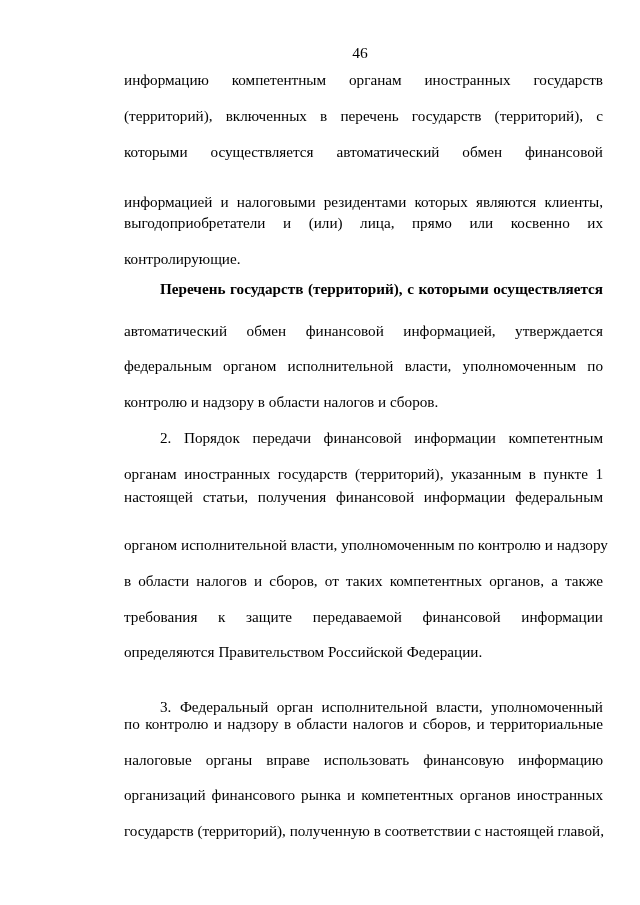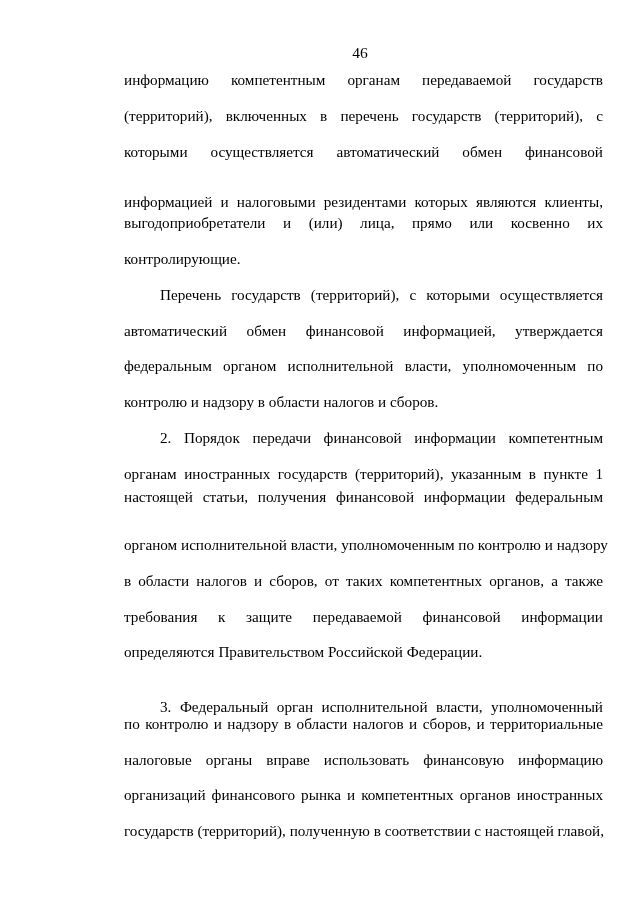--- a/index.html
+++ b/index.html
@@ -22,27 +22,27 @@
     }
     .line.last { text-align-last: left; }
     .line.indent { left: 120px; width: 443px; }
   </style>
 </head>
 <body>
 
 <div class="page">
   <div class="page-number">46</div>
   <div id="body-text">
-      <div class="line" style="top: 71px;">информацию компетентным органам передаваемой государств</div>
+      <div class="line" style="top: 71px;">информацию компетентным органам иностранных государств</div>
       <div class="line" style="top: 107px;">(территорий), включенных в перечень государств (территорий), с</div>
       <div class="line" style="top: 143px;">которыми осуществляется автоматический обмен финансовой</div>
       <div class="line" style="top: 193px;">информацией и налоговыми резидентами которых являются клиенты,</div>
       <div class="line" style="top: 214px;">выгодоприобретатели и (или) лица, прямо или косвенно их</div>
       <div class="line last" style="top: 250px;">контролирующие.</div>
-      <div class="line indent" style="top: 286px;">Перечень государств (территорий), с которыми осуществляется</div>
+      <div class="line indent" style="top: 280px; font-weight: bold;">Перечень государств (территорий), с которыми осуществляется</div>
       <div class="line" style="top: 322px;">автоматический обмен финансовой информацией, утверждается</div>
       <div class="line" style="top: 357px;">федеральным органом исполнительной власти, уполномоченным по</div>
       <div class="line last" style="top: 393px;">контролю и надзору в области налогов и сборов.</div>
       <div class="line indent" style="top: 429px;">2. Порядок передачи финансовой информации компетентным</div>
       <div class="line" style="top: 465px;">органам иностранных государств (территорий), указанным в пункте 1</div>
       <div class="line" style="top: 488px;">настоящей статьи, получения финансовой информации федеральным</div>
       <div class="line" style="top: 536px;">органом исполнительной власти, уполномоченным по контролю и надзору</div>
       <div class="line" style="top: 572px;">в области налогов и сборов, от таких компетентных органов, а также</div>
       <div class="line" style="top: 608px;">требования к защите передаваемой финансовой информации</div>
       <div class="line last" style="top: 643px;">определяются Правительством Российской Федерации.</div>

